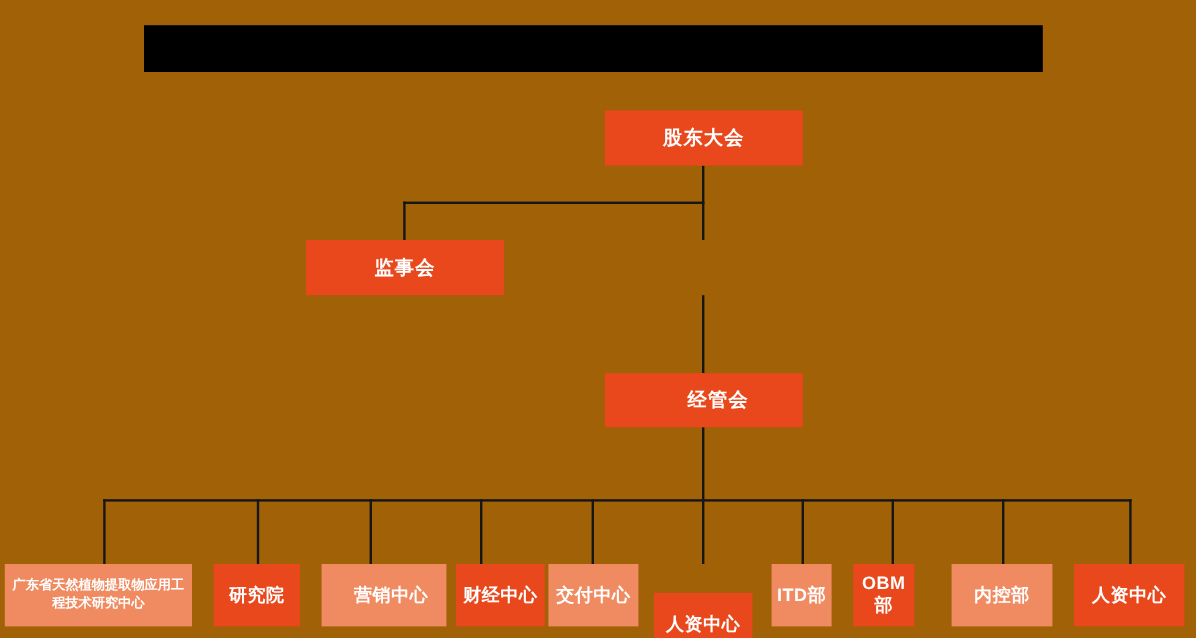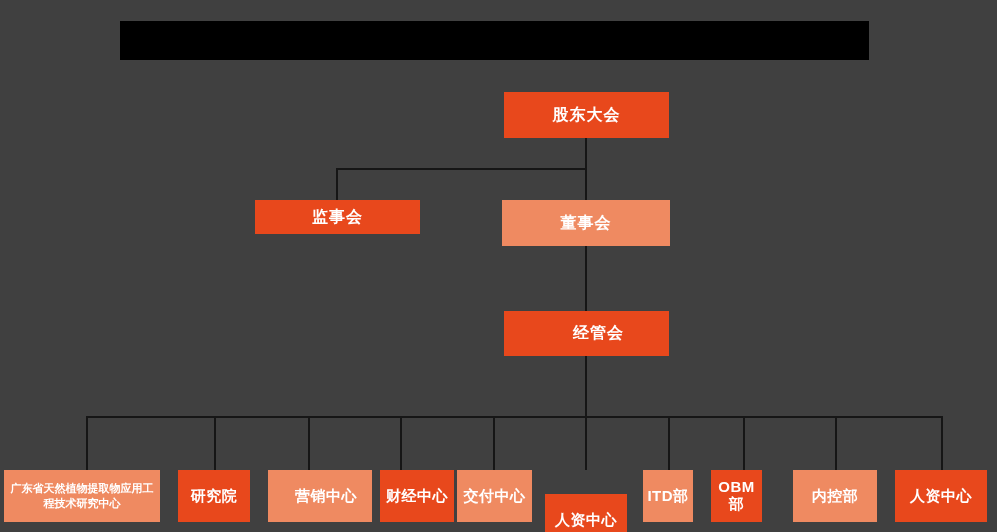--- a/index.html
+++ b/index.html
@@ -1,20 +1,20 @@
 <!DOCTYPE html>
 <html><head>
 <meta charset="utf-8">
 <style>
   * { margin:0; padding:0; box-sizing:border-box; }
   html,body { background:#ffffff; }
   .stage {
     position:relative;
     width:997px; height:532px;
-    background:#404040;
+    background:#a16207;
     font-family:"Liberation Sans","DejaVu Sans",sans-serif;
     overflow:hidden;
   }
   .redacted {
     position:absolute;
     left:120px; top:21px; width:749px; height:39px;
     background:#000000;
   }
   .node {
     position:absolute;
@@ -22,21 +22,21 @@
     color:#ffffff; font-weight:bold; text-align:center;
     font-size:16px; letter-spacing:1px;
   }
   .solid { background:#e8481c; }
   .light { background:#ef8a61; }
   .line  { position:absolute; background:#161616; }
 
   
   .n-top   { left:504px; top:92px;  width:165px; height:46px; }
   
-  .n-sup   { left:255px; top:200px; width:165px; height:34px; }
+  .n-sup   { left:255px; top:200px; width:165px; height:46px; }
   .n-board { left:502px; top:200px; width:168px; height:46px; }
   
   .n-mgmt  { left:504px; top:311px; width:165px; height:45px;padding-left:24px; }
   
   .brow { top:470px; height:52px; font-size:15px; letter-spacing:0.5px; }
   .n-b0 { left:4px;   width:156px; font-size:11px; line-height:1.4; letter-spacing:0; padding:0 5px; }
   .n-b1 { left:178px; width:72px; }
   .n-b2 { left:268px; width:104px;padding-left:12px; }
   .n-b3 { left:380px; width:74px; }
   .n-b4 { left:457px; width:75px; }
@@ -82,23 +82,20 @@
   <div class="line drop d8"></div>
   <div class="line drop d9"></div>
 
   <div class="node solid n-top">
     <span>股东大会</span>
   </div>
 
   <div class="node solid n-sup">
     <span>监事会</span>
   </div>
-  <div class="node light n-board">
-    <span>董事会</span>
-  </div>
 
   <div class="node solid n-mgmt">
     <span>经管会</span>
   </div>
 
   <div class="node light brow n-b0">
     <span>广东省天然植物提取物应用工程技术研究中心</span>
   </div>
   <div class="node solid brow n-b1">
     <span>研究院</span>

